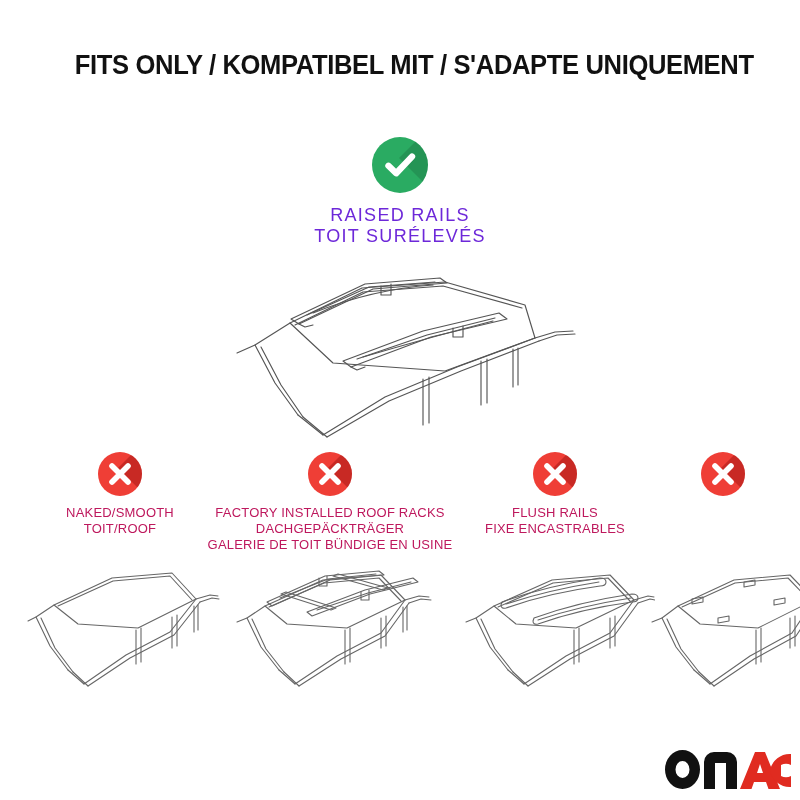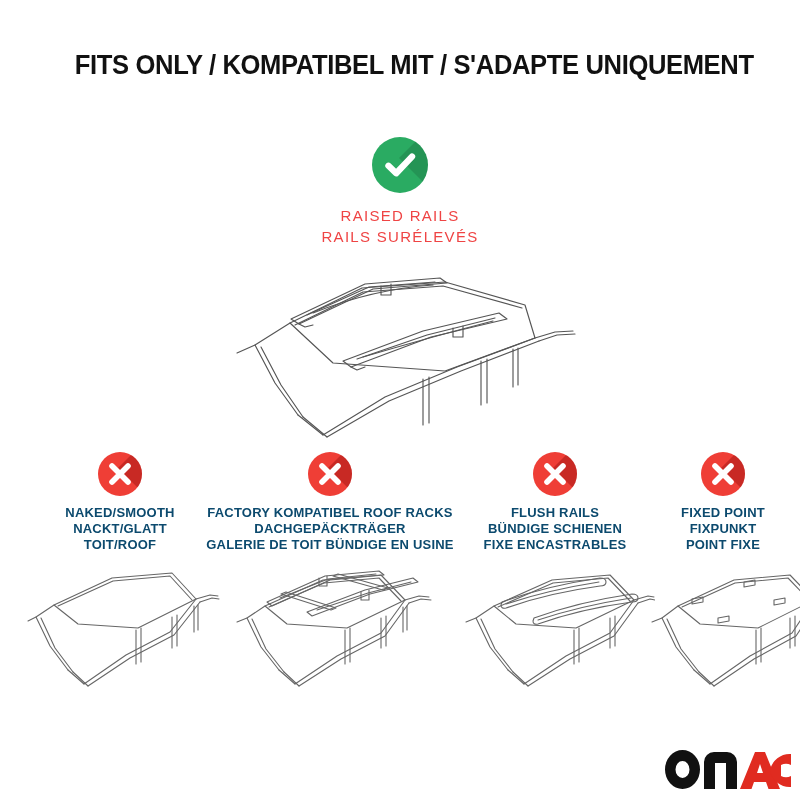--- a/index.html
+++ b/index.html
@@ -86,24 +86,24 @@
     position: absolute;
     inset: 0;
     width: 100%;
     height: 100%;
   }
 
   .label-lines {
     margin-top: 12px;
   }
   .label-lines .line {
-    font-size: 15px;
+    font-size: 18px;
     letter-spacing: 1.3px;
     line-height: 21px;
-    color: #ef4444;
+    color: #6d28d9;
     white-space: nowrap;
   }
 
   
   .main-art {
     position: absolute;
     top: 275px;
     left: 195px;
     width: 410px;
     height: 175px;
@@ -119,25 +119,25 @@
     height: 250px;
   }
   .col {
     position: absolute;
     top: 0;
     text-align: center;
   }
   .col .badge { width: 44px; height: 44px; }
   .col .col-lines { margin-top: 9px; }
   .col .col-lines .line {
-    font-weight: bold;
+    font-weight: normal;
     font-size: 13px;
     letter-spacing: 0.2px;
     line-height: 16px;
-    color: #0c4a6e;
+    color: #be185d;
     white-space: nowrap;
   }
   .col-0 { left: 20px;  width: 200px; }
   .col-1 { left: 205px; width: 250px; }
   .col-2 { left: 460px; width: 190px; }
   .col-3 { left: 648px; width: 150px; }
 
   .col-art {
     position: absolute;
     left: 0;
@@ -166,21 +166,21 @@
 
   <div class="badge ok">
     <span class="shadow"></span>
     <svg viewBox="0 0 56 56" aria-hidden="true">
       <path d="M16.5 28.8 L24.2 36.2 L40.0 19.6" fill="none" stroke="#ffffff" stroke-width="6.4" stroke-linecap="round" stroke-linejoin="round"></path>
     </svg>
   </div>
 
   <div class="label-lines">
     <div class="line">RAISED RAILS</div>
-    <div class="line">RAILS SURÉLEVÉS</div>
+    <div class="line">TOIT SURÉLEVÉS</div>
   </div>
 </div>
 
 <div class="main-art">
   <svg width="410" height="175" viewBox="0 0 410 175" aria-hidden="true">
     <g fill="none" stroke="#555555" stroke-width="1.15" stroke-linejoin="round" stroke-linecap="round">
 
       <path d="M95 48 L167 13 L250 7 L330 30 L340 63 L250 96 L138 88 Z"></path>
 
       <path d="M100 50 L168 17 L248 11 L327 33"></path>
@@ -227,21 +227,20 @@
 
   <div class="col col-0">
     <div class="badge no">
       <span class="shadow"></span>
       <svg viewBox="0 0 44 44" aria-hidden="true">
         <path d="M14 14 L30 30 M30 14 L14 30" fill="none" stroke="#ffffff" stroke-width="5.6" stroke-linecap="round"></path>
       </svg>
     </div>
     <div class="col-lines">
       <div class="line">NAKED/SMOOTH</div>
-      <div class="line">NACKT/GLATT</div>
       <div class="line">TOIT/ROOF</div>
     </div>
     <div class="col-art" style="top:108px">
       <svg width="200" height="135" viewBox="0 0 200 135" aria-hidden="true">
         <g fill="none" stroke="#666666" stroke-width="1.1" stroke-linejoin="round" stroke-linecap="round">
           <path d="M34 45 L92 18 L152 13 L176 39 L118 68 L58 64 Z"></path>
           <path d="M38 46 L93 21 L150 16 L172 40"></path>
           <path d="M34 45 L16 57 L8 61"></path>
           <path d="M16 57 L30 86 L48 110"></path>
           <path d="M21 58 L35 88 L53 112"></path>
@@ -263,21 +262,21 @@
   </div>
 
   <div class="col col-1">
     <div class="badge no">
       <span class="shadow"></span>
       <svg viewBox="0 0 44 44" aria-hidden="true">
         <path d="M14 14 L30 30 M30 14 L14 30" fill="none" stroke="#ffffff" stroke-width="5.6" stroke-linecap="round"></path>
       </svg>
     </div>
     <div class="col-lines">
-      <div class="line">FACTORY KOMPATIBEL ROOF RACKS</div>
+      <div class="line">FACTORY INSTALLED ROOF RACKS</div>
       <div class="line">DACHGEPÄCKTRÄGER</div>
       <div class="line">GALERIE DE TOIT BÜNDIGE EN USINE</div>
     </div>
     <div class="col-art" style="top:106px">
       <svg width="215" height="135" viewBox="0 0 215 135" aria-hidden="true">
         <g fill="none" stroke="#666666" stroke-width="1.1" stroke-linejoin="round" stroke-linecap="round">
 
           <path d="M42 48 L100 22 L158 17 L182 42 L124 70 L64 66 Z"></path>
           <path d="M46 49 L101 25 L156 20 L178 43"></path>
           <path d="M42 48 L24 60 L14 64"></path>
@@ -313,21 +312,20 @@
 
   <div class="col col-2">
     <div class="badge no">
       <span class="shadow"></span>
       <svg viewBox="0 0 44 44" aria-hidden="true">
         <path d="M14 14 L30 30 M30 14 L14 30" fill="none" stroke="#ffffff" stroke-width="5.6" stroke-linecap="round"></path>
       </svg>
     </div>
     <div class="col-lines">
       <div class="line">FLUSH RAILS</div>
-      <div class="line">BÜNDIGE SCHIENEN</div>
       <div class="line">FIXE ENCASTRABLES</div>
     </div>
     <div class="col-art" style="top:108px">
       <svg width="195" height="135" viewBox="0 0 195 135" aria-hidden="true">
         <g fill="none" stroke="#666666" stroke-width="1.1" stroke-linejoin="round" stroke-linecap="round">
           <path d="M34 46 L92 20 L150 15 L174 40 L116 68 L56 64 Z"></path>
           <path d="M38 47 L93 23 L148 18 L170 41"></path>
           <path d="M34 46 L16 58 L6 62"></path>
           <path d="M16 58 L30 87 L48 110"></path>
           <path d="M21 59 L35 89 L53 112"></path>
@@ -351,25 +349,20 @@
     </div>
   </div>
 
   <div class="col col-3">
     <div class="badge no">
       <span class="shadow"></span>
       <svg viewBox="0 0 44 44" aria-hidden="true">
         <path d="M14 14 L30 30 M30 14 L14 30" fill="none" stroke="#ffffff" stroke-width="5.6" stroke-linecap="round"></path>
       </svg>
     </div>
-    <div class="col-lines">
-      <div class="line">FIXED POINT</div>
-      <div class="line">FIXPUNKT</div>
-      <div class="line">POINT FIXE</div>
-    </div>
     <div class="col-art" style="top:108px">
       <svg width="180" height="135" viewBox="0 0 180 135" aria-hidden="true">
         <g fill="none" stroke="#666666" stroke-width="1.1" stroke-linejoin="round" stroke-linecap="round">
           <path d="M30 46 L86 20 L142 15 L166 40 L110 68 L52 64 Z"></path>
           <path d="M34 47 L87 23 L140 18 L162 41"></path>
           <path d="M30 46 L14 58 L4 62"></path>
           <path d="M14 58 L28 87 L46 110"></path>
           <path d="M19 59 L33 89 L51 112"></path>
           <path d="M46 110 L62 124"></path>
           <path d="M51 112 L66 126"></path>

